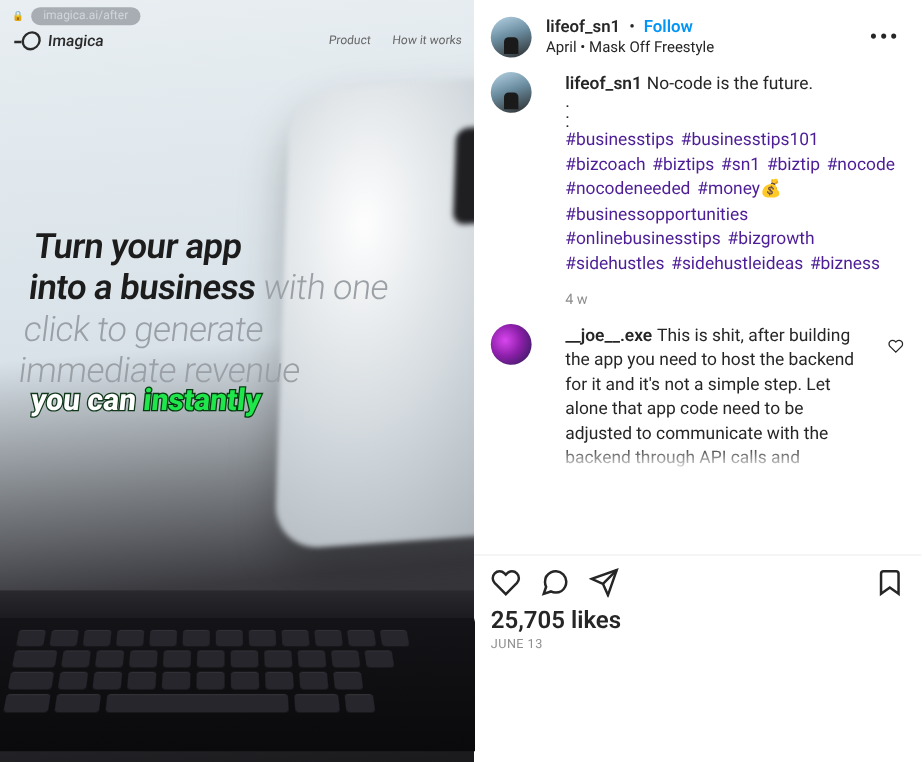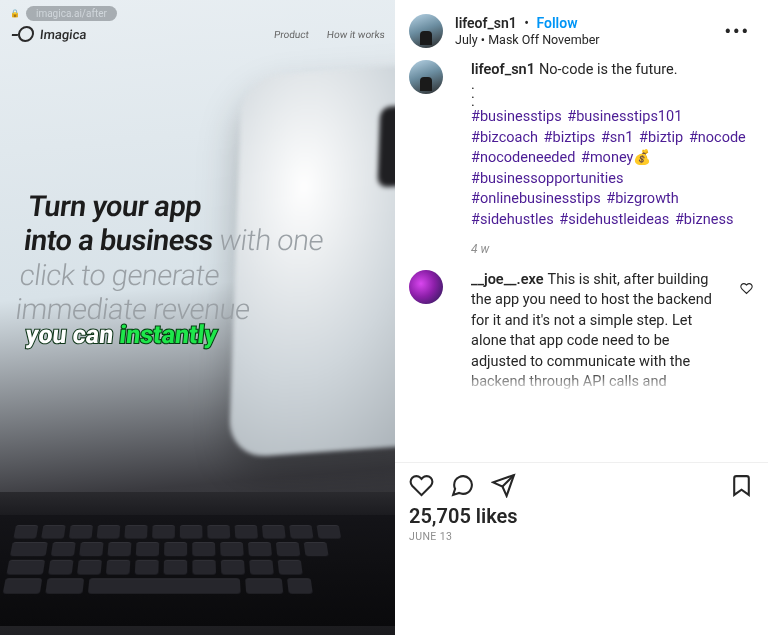--- a/index.html
+++ b/index.html
@@ -247,21 +247,21 @@
       width: 12px;
       height: 14px;
       background: #1a1a1a;
       border-radius: 4px 4px 0 0;
     }
     .av2 { background: radial-gradient(circle at 35% 40%, #d946ef 0%, #8b1fa8 45%, #1e1b4b 100%); }
     .entry-body { font-size: 14.5px; line-height: 1.42; flex: 1; }
     .entry-user { font-weight: 600; margin-right: 4px; }
     .hashtag { color: #4c1d95; margin-right: 2px; }
     .spacer-dot { color: #262626; line-height: 0.6; display: block; }
-    .entry-meta { font-size: 12px; color: #8e8e8e; margin-top: 10px; font-style: italic; }
+    .entry-meta { font-size: 12px; color: #8e8e8e; margin-top: 10px; }
     .like-comment-btn { width: 14px; flex-shrink: 0; margin-top: 10px; color: #262626; }
 
     .comment-fade {
       position: relative;
       max-height: 132px;
       overflow: hidden;
     }
     .comment-fade::after {
       content: "";
       position: absolute;
@@ -369,21 +369,21 @@
 
   <div class="post-header">
     <div class="avatar"></div>
     <div class="header-text">
       <div class="header-line1">
         <span>lifeof_sn1</span>
         <span class="dot-sep">•</span>
         <span class="follow-link">Follow</span>
       </div>
       <div class="header-line2">
-        <span>July</span><span> • </span><span>Mask Off November</span>
+        <span>April</span><span> • </span><span>Mask Off Freestyle</span>
       </div>
     </div>
     <div class="more-btn">•••</div>
   </div>
 
   <div class="scroll-body">
 
     <div class="post-entry">
       <div class="entry-avatar av1"></div>
       <div class="entry-body">

